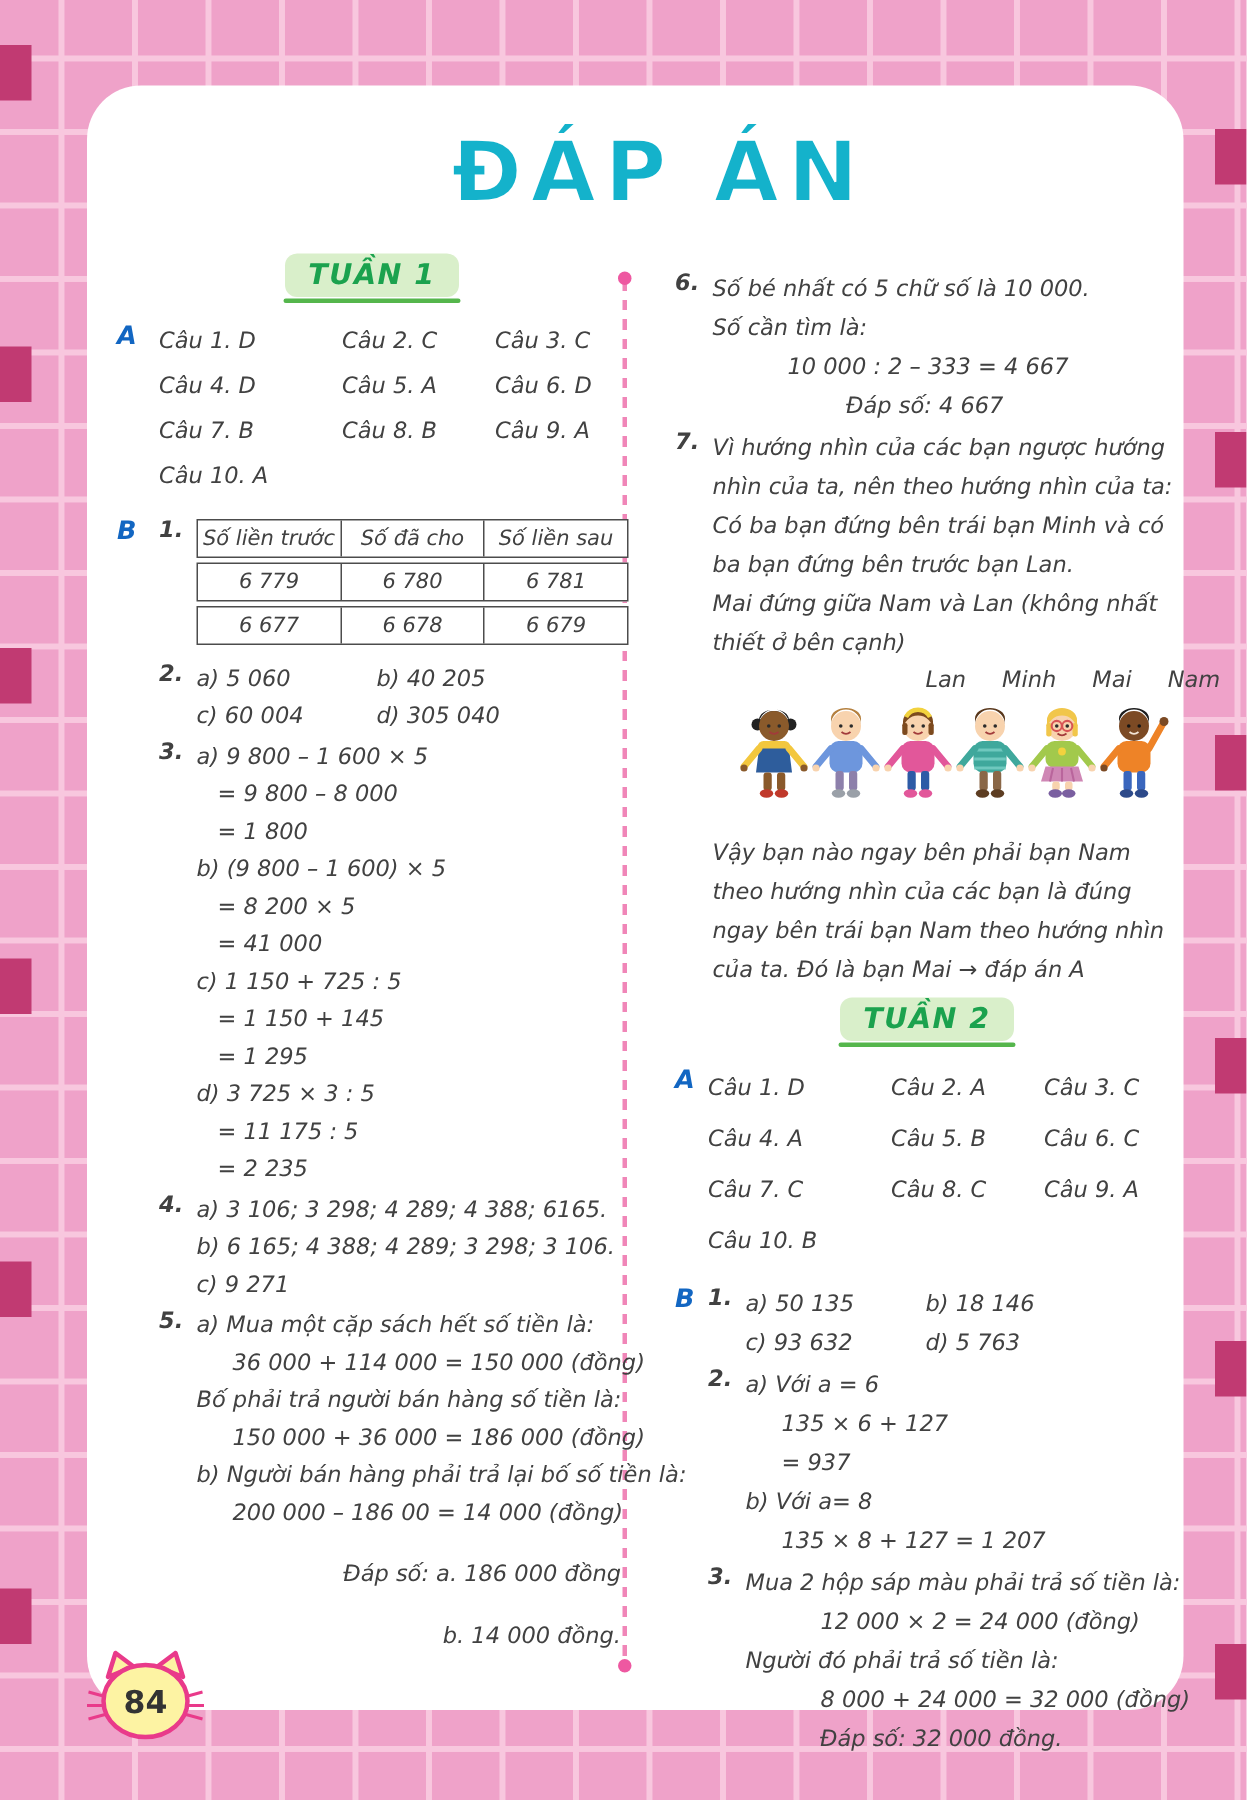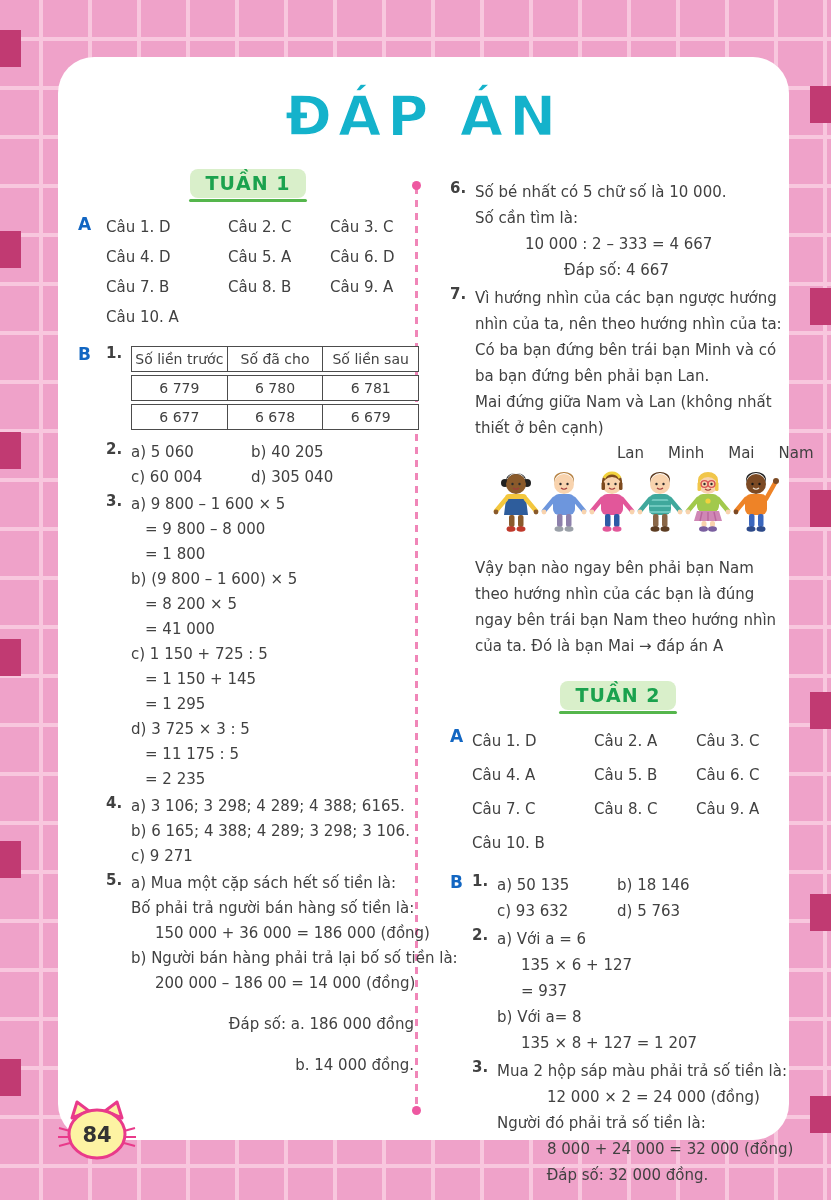--- a/index.html
+++ b/index.html
@@ -13,34 +13,34 @@
     background-size:49px 49px;
     background-position:-10px -12px;
     color:#414141;
   }
   .edge-sq{position:absolute;width:21px;height:37px;background:#c13a72;}
   #card{
     position:absolute;left:58px;top:57px;width:731px;height:1083px;
     background:#ffffff;border-radius:36px;
   }
   .page-title{
-    position:absolute;top:26px;left:0;width:100%;text-align:center;
+    position:absolute;top:26px;left:16px;width:100%;text-align:center;
     font-size:56px;font-weight:800;letter-spacing:6px;color:#14b2cb;
     -webkit-text-stroke:1.3px #ffffff;
   }
   .divider{
     position:absolute;left:357px;top:130px;width:3px;height:922px;
     background:repeating-linear-gradient(to bottom,#f086b8 0 7px,transparent 7px 13px);
   }
   .divider::before,.divider::after{
     content:"";position:absolute;left:-3px;width:9px;height:9px;border-radius:50%;background:#ee58a1;
   }
   .divider::before{top:-6px;}
   .divider::after{bottom:-6px;}
-  .col{position:absolute;font-size:15px;}
+  .col{position:absolute;font-size:15px;font-style:italic;}
   .col-left{left:20px;top:112px;width:340px;}
   .col-right{left:392px;top:120px;width:336px;}
 
   .badge-wrap{text-align:center;margin-bottom:10px;}
   .badge{
     display:inline-block;background:#d9efca;color:#1ba24e;font-weight:bold;
     font-size:19px;padding:3px 16px 4px;border-radius:8px;letter-spacing:1px;
   }
   .badge-line{width:118px;height:3px;background:#55b64c;margin:1px auto 0;border-radius:2px;}
 
@@ -193,20 +193,21 @@
             <div class="line">a) 3 106; 3 298; 4 289; 4 388; 6165.</div>
             <div class="line">b) 6 165; 4 388; 4 289; 3 298; 3 106.</div>
             <div class="line">c) 9 271</div>
           </div>
         </div>
 
         <div class="item">
           <span class="inum">5.</span>
           <div class="ibody">
             <div class="line">a) Mua một cặp sách hết số tiền là:</div>
+            <div class="line eq">36 000 + 114 000 = 150 000 (đồng)</div>
             <div class="line">Bố phải trả người bán hàng số tiền là:</div>
             <div class="line eq">150 000 + 36 000 = 186 000 (đồng)</div>
             <div class="line">b) Người bán hàng phải trả lại bố số tiền là:</div>
             <div class="line eq">200 000 – 186 00 = 14 000 (đồng)</div>
             <div class="line dapso">Đáp số: a. 186 000 đồng</div>
             <div class="line dapso">b. 14 000 đồng.</div>
           </div>
         </div>
 
       </div>
@@ -224,21 +225,21 @@
         <div class="line dapso-r">Đáp số: 4 667</div>
       </div>
     </div>
 
     <div class="item">
       <span class="inum">7.</span>
       <div class="ibody">
         <div class="line">Vì hướng nhìn của các bạn ngược hướng</div>
         <div class="line">nhìn của ta, nên theo hướng nhìn của ta:</div>
         <div class="line">Có ba bạn đứng bên trái bạn Minh và có</div>
-        <div class="line">ba bạn đứng bên phải bạn Lan.</div>
+        <div class="line">ba bạn đứng bên trước bạn Lan.</div>
         <div class="line">Mai đứng giữa Nam và Lan (không nhất</div>
         <div class="line">thiết ở bên cạnh)</div>
 
         <div class="names-row">
           <span>Lan</span>
           <span>Minh</span>
           <span>Mai</span>
           <span>Nam</span>
         </div>
 
@@ -371,21 +372,21 @@
 
         <div class="concl">
           <div class="line">Vậy bạn nào ngay bên phải bạn Nam</div>
           <div class="line">theo hướng nhìn của các bạn là đúng</div>
           <div class="line">ngay bên trái bạn Nam theo hướng nhìn</div>
           <div class="line">của ta. Đó là bạn Mai → đáp án A</div>
         </div>
       </div>
     </div>
 
-    <div class="badge-wrap" style="margin-top:22px">
+    <div class="badge-wrap" style="margin-top:6px">
       <span class="badge">TUẦN 2</span>
       <div class="badge-line"></div>
     </div>
 
     <div class="sec">
       <div class="sec-label">A</div>
       <div class="sec-body">
         <div class="agrid-row">
           <span>Câu 1. D</span>
           <span>Câu 2. A</span>

